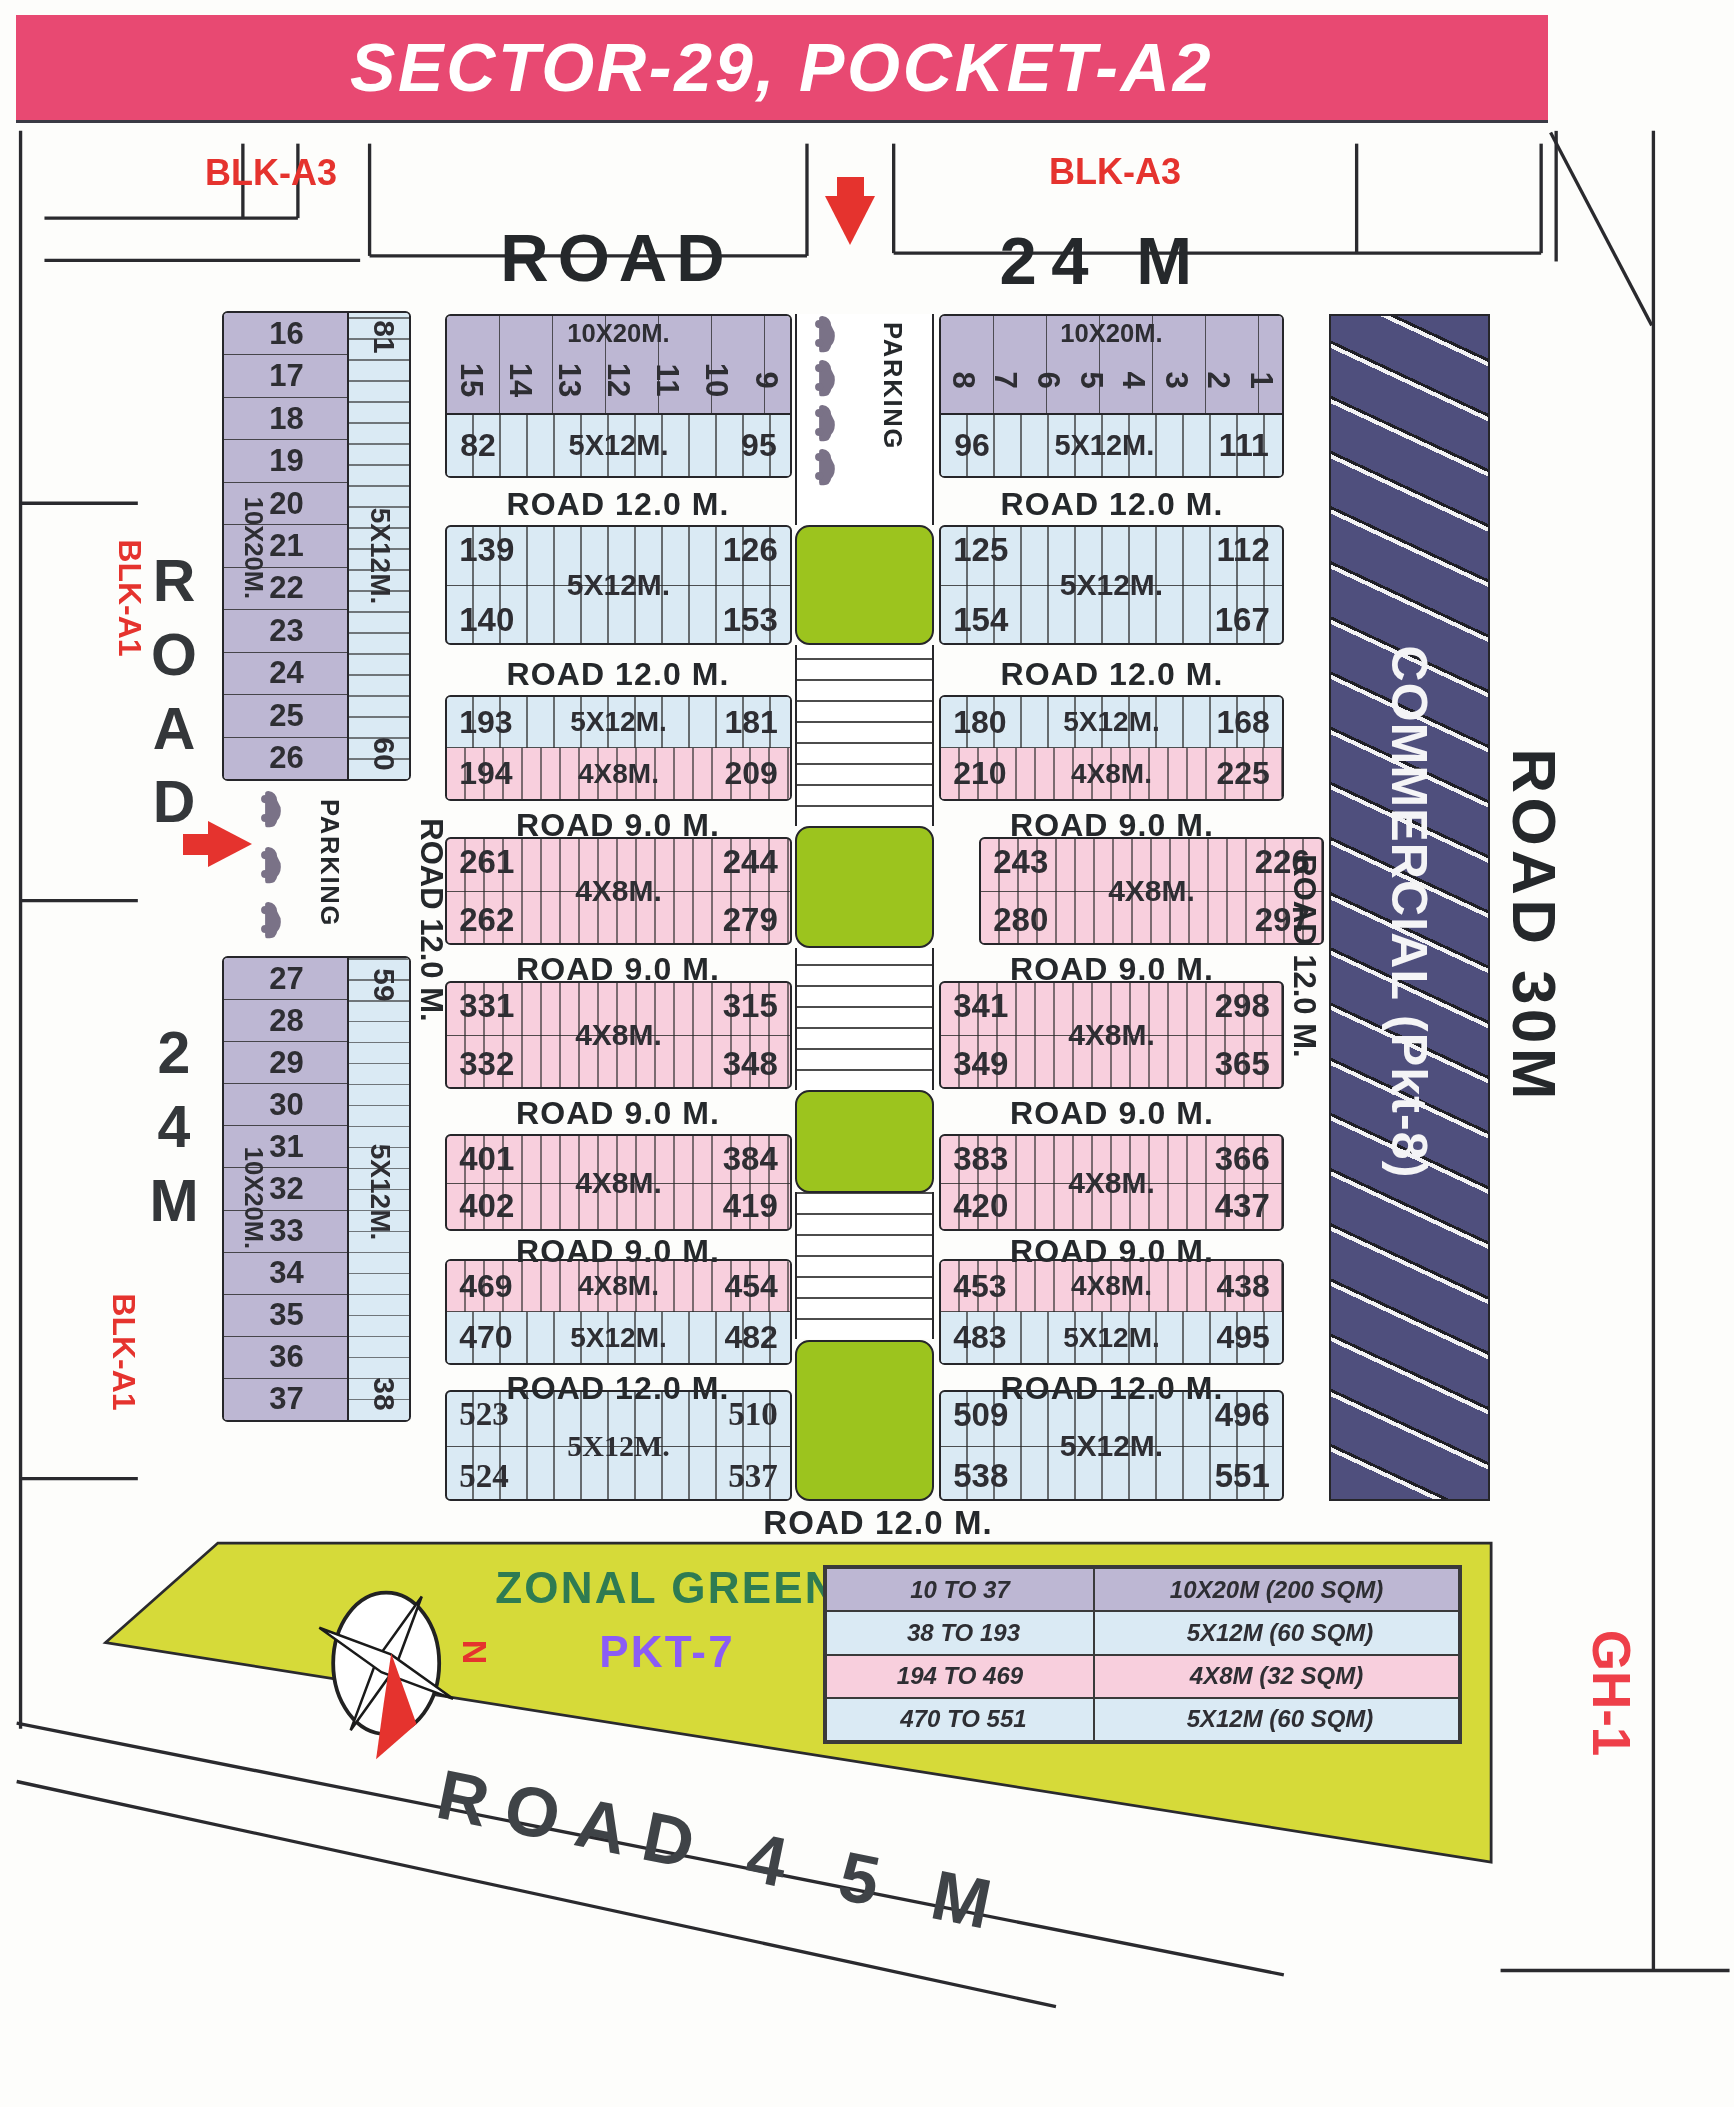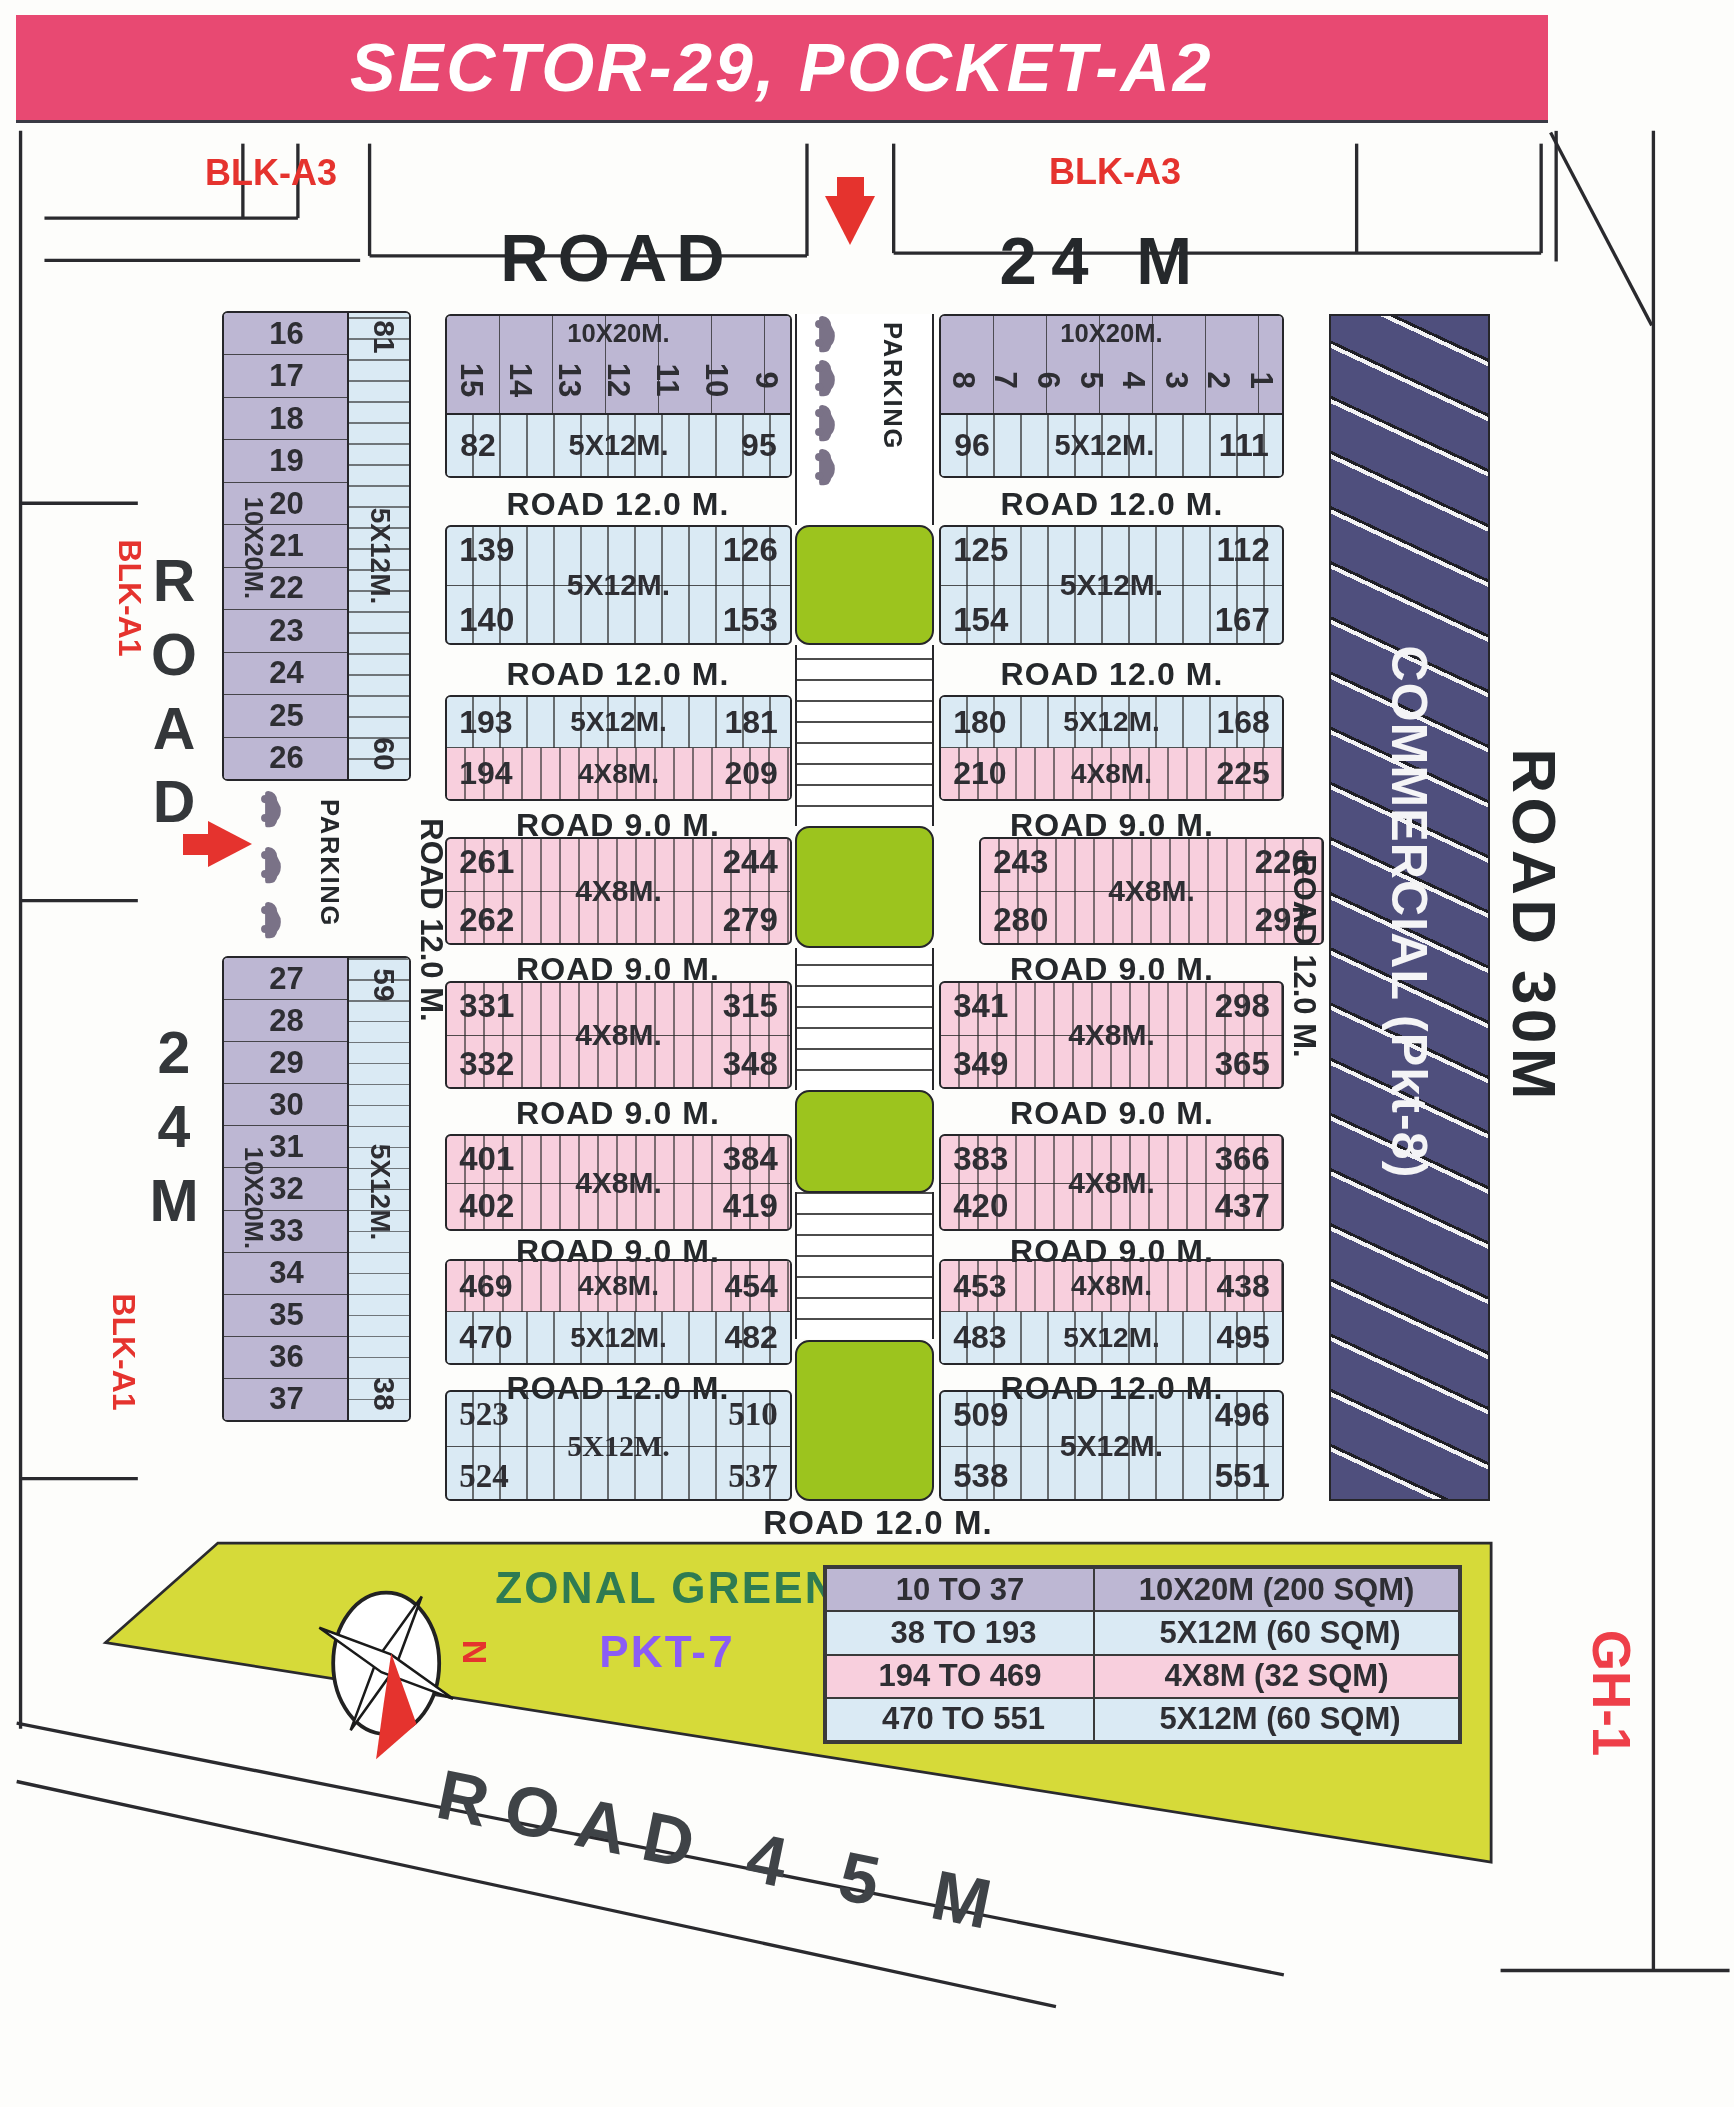--- a/index.html
+++ b/index.html
@@ -57,21 +57,21 @@
             border-right:25.6px solid transparent;border-top:49px solid #e5332e;z-index:3;}
   .tri-right{position:absolute;width:0;height:0;border-top:23px solid transparent;
              border-bottom:23px solid transparent;border-left:44px solid #e5332e;z-index:3;}
   .stem{position:absolute;background:#e5332e;z-index:3;}
   .car{position:absolute;width:43px;height:27px;z-index:3;}
   .car svg{width:100%;height:100%;fill:#7a7287;transform:rotate(90deg);}
   .legend{position:absolute;left:823px;top:1565px;width:639px;height:179px;z-index:3;
           display:grid;grid-template-columns:268px 1fr;grid-auto-rows:1fr;
           border:3.3px solid #3a3a3a;box-sizing:border-box;background:#fff;}
   .lcell{border:1.7px solid #3a3a3a;display:flex;align-items:center;justify-content:center;
-         font-size:31px;font-weight:bold;white-space:nowrap;}
+         font-size:24px;font-weight:bold;white-space:nowrap;font-style:italic;}
   .compass{position:absolute;left:309px;top:1580px;width:167px;height:183px;z-index:3;}
 </style>
 </head>
 <body>
 
 <div id="stage">
 
   <svg class="bg" width="1734" height="2108" viewBox="0 0 3120 3792">
     <polygon points="392,2776 2683,2776 2683,3350 190,2955" fill="#d6da39" stroke="#2a2a2e" stroke-width="5"></polygon>
     <g stroke="#2a2a2e" stroke-width="6" fill="none">

